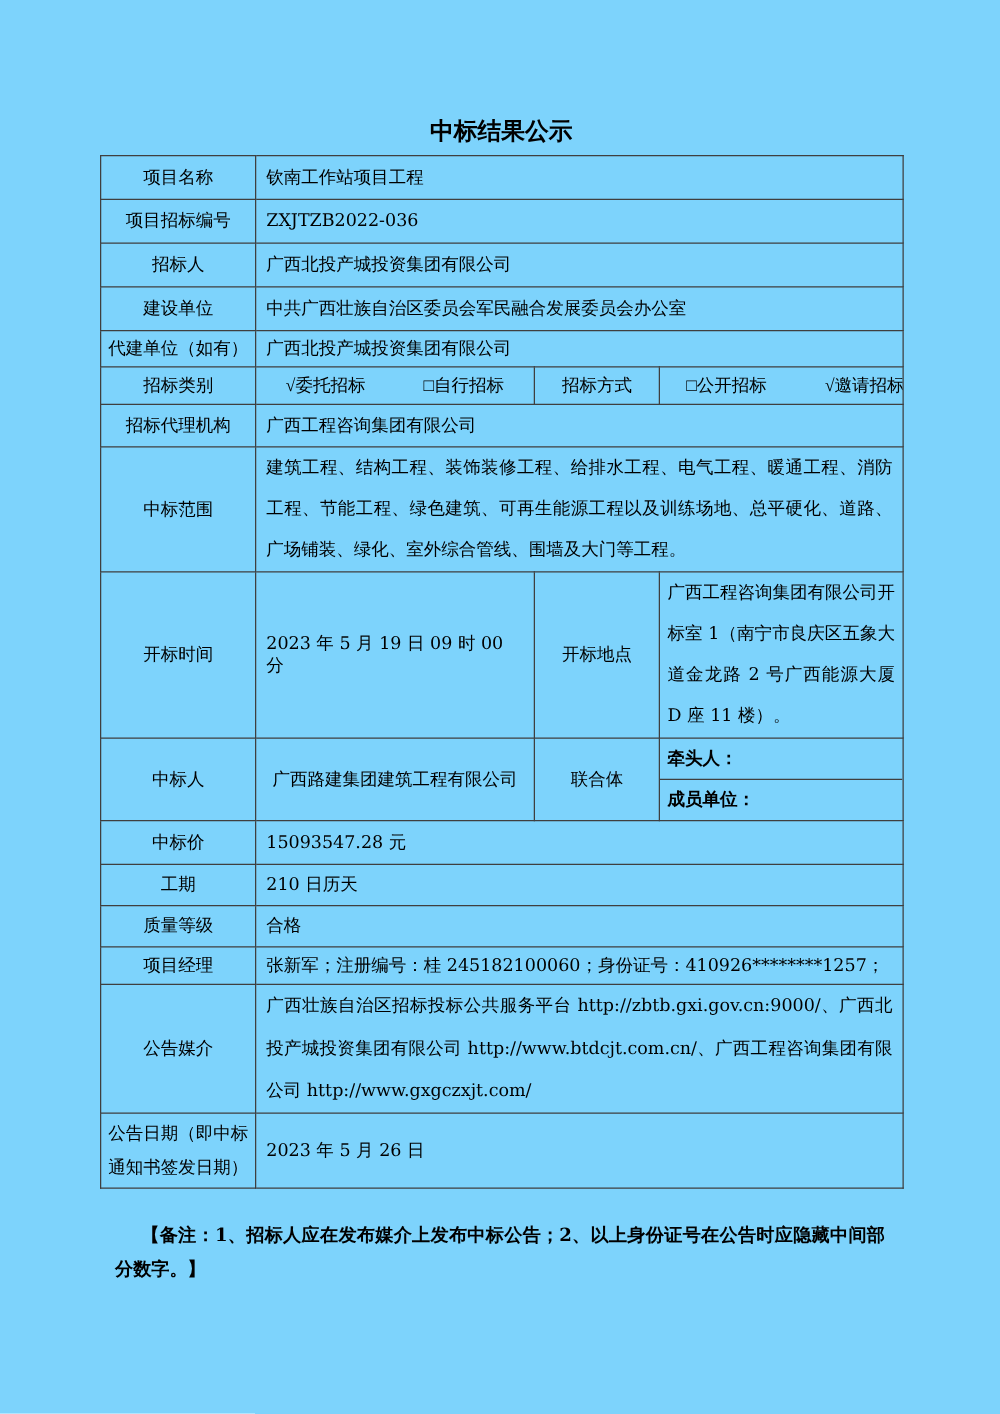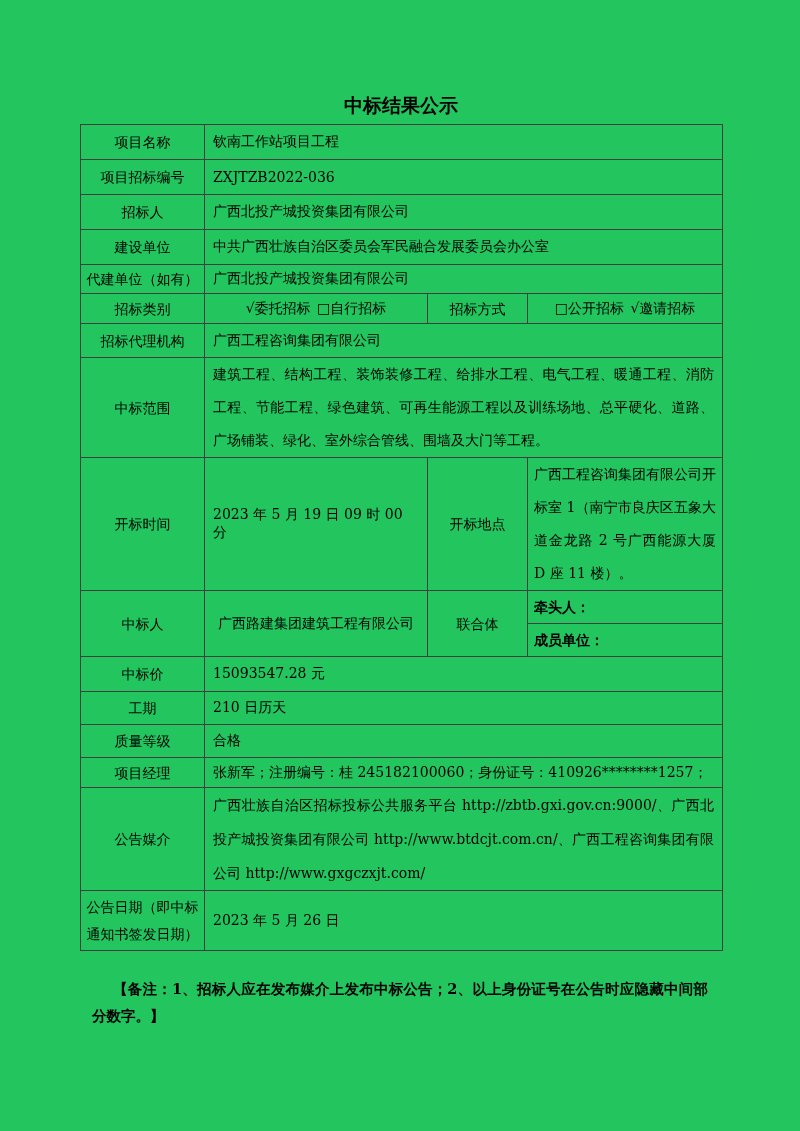--- a/index.html
+++ b/index.html
@@ -1,20 +1,20 @@
 <!DOCTYPE html>
 <html><head>
 <meta charset="utf-8">
 <style>
   html, body { margin: 0; padding: 0; background: #ffffff; }
   .page {
     position: relative;
     width: 800px;
     height: 1131px;
-    background: #22c55e;
+    background: #7dd3fc;
     box-sizing: border-box;
     padding: 92px 78px 0 80px;
     color: #000;
     font-family: "DejaVu Serif", "Liberation Serif", serif;
     overflow: hidden;
   }
   .title {
     margin: 0 0 6px 0;
     width: 642px;
     text-align: center;
@@ -69,21 +69,21 @@
     line-height: 33px;
     padding: 0 8px;
   }
   .val.place {
     text-align: justify;
     line-height: 33px;
     padding: 0 6px;
   }
   .val.media { word-break: break-all; line-height: 34px; }
   .opts { text-align: center; padding: 1px 0; white-space: nowrap; }
-  .opts .opt { display: inline-block; margin: 0 1px; }
+  .opts .opt { display: inline-block; margin: 0 21px; font-family: Liberation Serif, serif; }
   .subcell { padding: 0 !important; font-weight: bold; }
   .subrow {
     height: 32px;
     line-height: 32px;
     padding-left: 6px;
     text-align: left;
   }
   .subrow + .subrow { border-top: 1px solid #3f3f3f; }
   .note {
     width: 616px;

